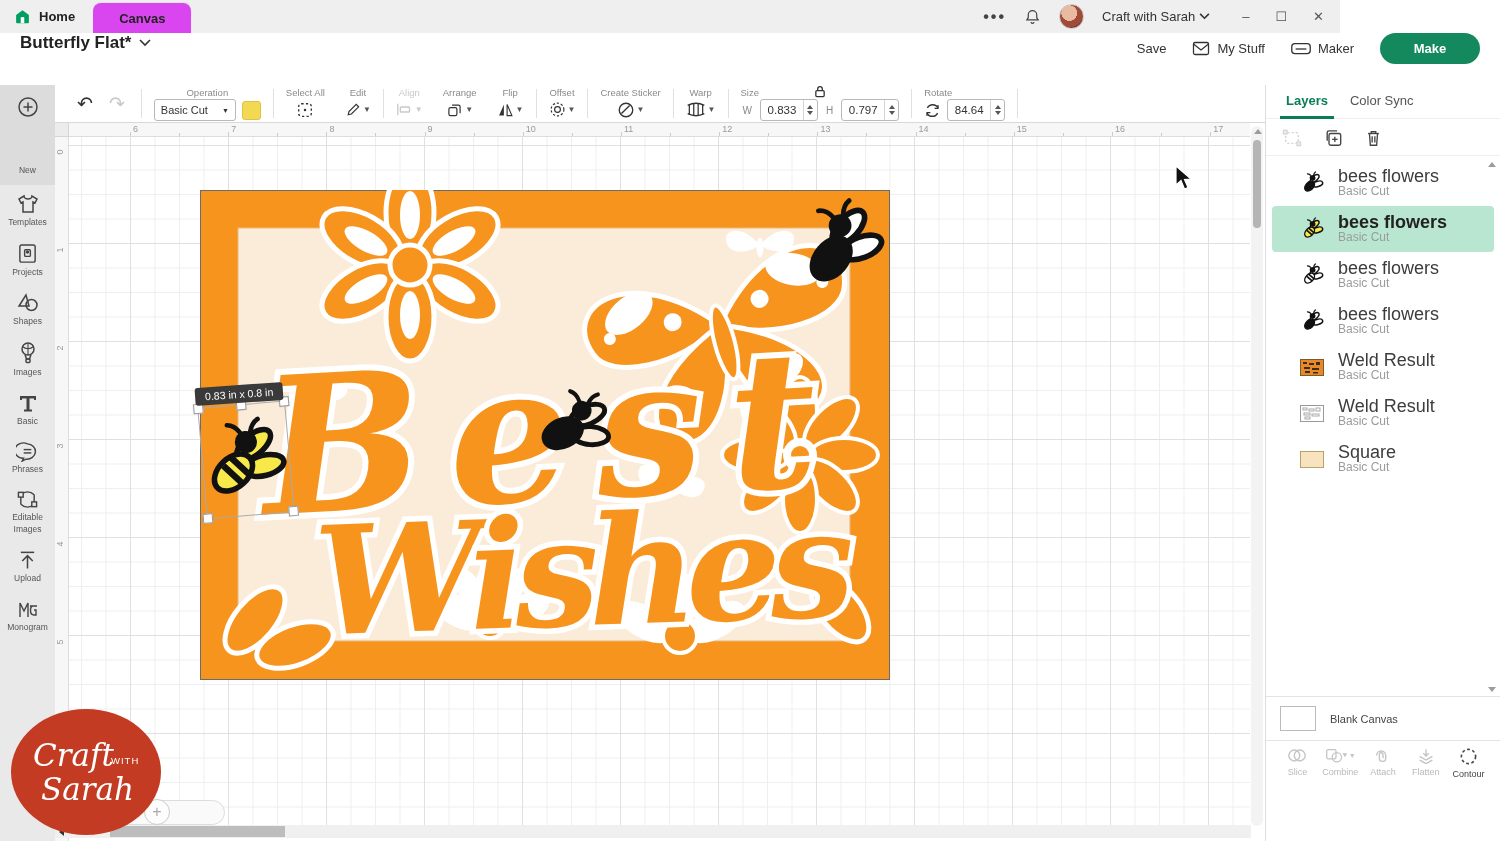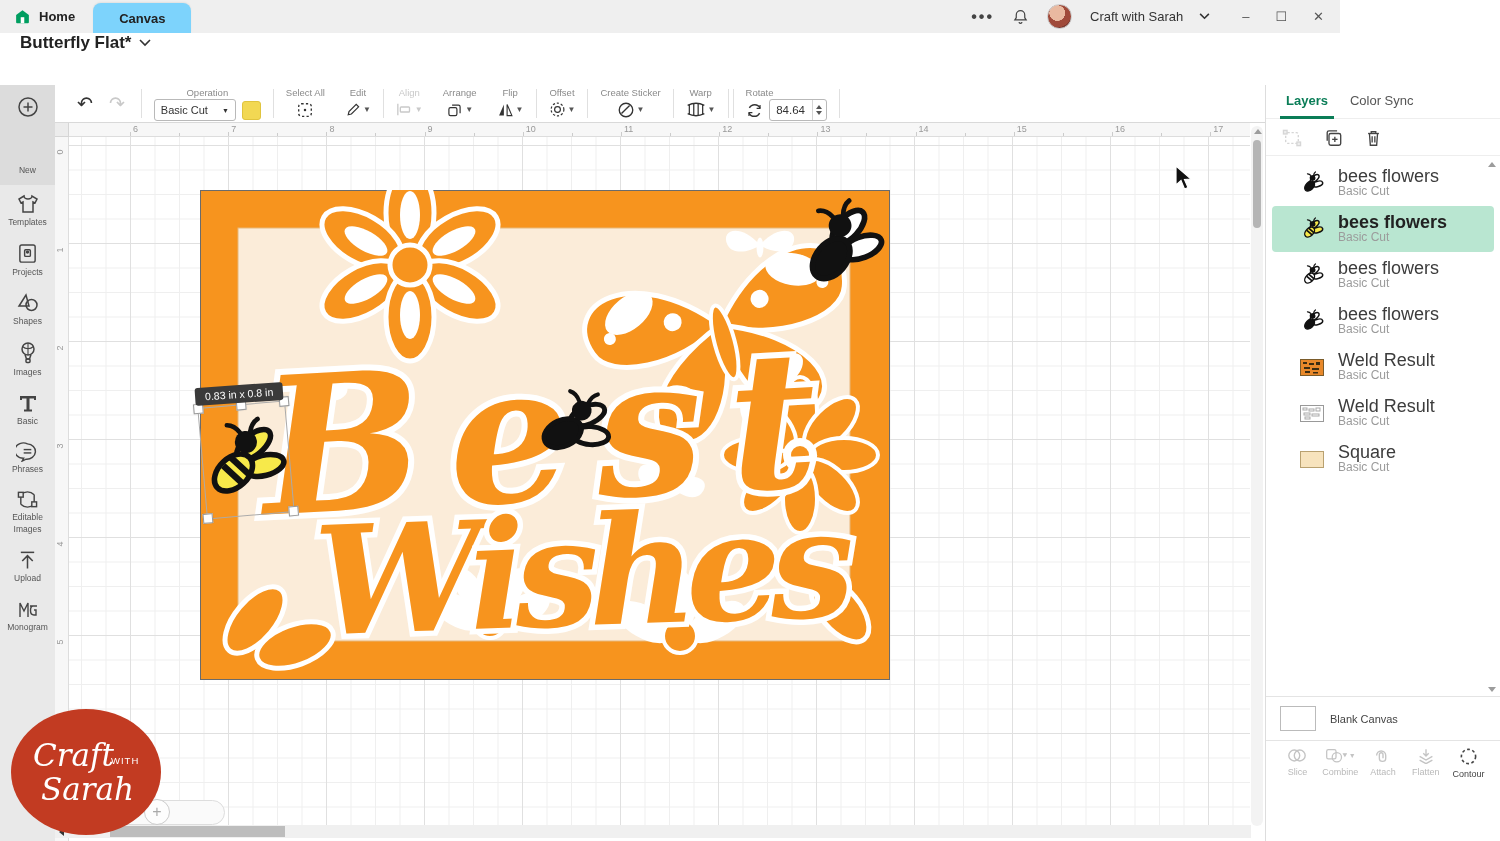--- a/index.html
+++ b/index.html
@@ -3,26 +3,26 @@
 <meta charset="utf-8">
 <style>
   * { margin:0; padding:0; box-sizing:border-box; }
   html,body { width:1500px; height:841px; overflow:hidden; font-family:"Liberation Sans",sans-serif; background:#fff; }
   .app { position:relative; width:1500px; height:841px; }
 
   
   .titlebar { position:absolute; left:0; top:0; width:1340px; height:33px; background:#efefef; display:flex; align-items:center; }
   .tab-home { display:flex; align-items:center; gap:8px; padding:0 18px 0 14px; height:33px; cursor:pointer; }
   .tab-home span { font-size:13px; font-weight:bold; color:#222; }
-  .tab-canvas { height:30px; margin-top:3px; background:#7dd3fc; border-radius:8px 8px 0 0; padding:0 26px; display:flex; align-items:center; box-shadow:0 -1px 2px rgba(0,0,0,.06); }
+  .tab-canvas { height:30px; margin-top:3px; background:#d946ef; border-radius:8px 8px 0 0; padding:0 26px; display:flex; align-items:center; box-shadow:0 -1px 2px rgba(0,0,0,.06); }
   .tab-canvas span { font-size:13px; font-weight:bold; color:#222; }
   .titlebar-right { margin-left:auto; display:flex; align-items:center; gap:18px; padding-right:10px; }
   .dots { color:#444; font-size:16px; letter-spacing:2px; font-weight:bold; }
   .avatar { width:25px; height:25px; border-radius:50%; background:radial-gradient(circle at 40% 35%, #e9b9a0 0 38%, #a04a3a 39% 70%, #7e3a30 71%); border:1px solid #ccc; }
-  .account { font-size:13px; color:#333; display:flex; align-items:center; gap:16px; }
+  .account { font-size:13px; color:#333; display:flex; align-items:center; gap:4px; }
   .winctl { display:flex; align-items:center; gap:26px; margin-left:14px; padding-right:6px; color:#555; font-size:13px; }
   .winctl span { cursor:pointer; }
 
   
   .projectbar { position:absolute; left:0; top:33px; width:1500px; height:52px; background:#fff; display:flex; align-items:flex-start; padding:0 20px; }
   .proj-title { font-size:17px; font-weight:bold; color:#222; display:flex; align-items:center; gap:8px; }
   .projectbar .right { margin-left:auto; display:flex; align-items:center; gap:26px; }
   .pb-item { font-size:13px; color:#333; display:flex; align-items:center; gap:7px; cursor:pointer; }
   .make-btn { width:100px; height:31px; border:none; border-radius:16px; background:#15895e; color:#fff; font-size:13px; font-weight:bold; cursor:pointer; font-family:"Liberation Sans",sans-serif; }
 
@@ -158,20 +158,38 @@
     </div>
   </div>
 
   <div class="projectbar">
     <div class="proj-title">
       <span>Butterfly Flat*</span>
       <svg width="12" height="8" viewBox="0 0 12 8">
           <path d="M1 1 L6 6 L11 1" fill="none" stroke="#333" stroke-width="1.6"></path>
         </svg>
     </div>
+    <div class="right">
+      <span class="pb-item">Save</span>
+      <span class="pb-item">
+        <svg width="18" height="15" viewBox="0 0 24 20" fill="none" stroke="#333" stroke-width="1.7">
+            <rect x="2" y="2" width="20" height="16" rx="2"></rect>
+            <path d="M2 4 L12 12 L22 4"></path>
+          </svg>
+        <span>My Stuff</span>
+      </span>
+      <span class="pb-item">
+        <svg width="20" height="14" viewBox="0 0 26 16" fill="none" stroke="#333" stroke-width="1.7">
+            <rect x="1" y="1" width="24" height="13" rx="4"></rect>
+            <line x1="6" y1="8" x2="20" y2="8"></line>
+          </svg>
+        <span>Maker</span>
+      </span>
+      <button class="make-btn">Make</button>
+    </div>
   </div>
 
   <div class="toolbar">
     <div class="undo-redo">
       <span class="undo">↶</span>
       <span class="redo">↷</span>
     </div>
     <div class="tdiv"></div>
     <div class="tgroup">
       <div class="glabel">Operation</div>
@@ -280,20 +298,47 @@
               <line x1="4" y1="3" x2="4" y2="15"></line>
               <line x1="9.3" y1="1.8" x2="9.3" y2="16.2"></line>
               <line x1="14.6" y1="1.8" x2="14.6" y2="16.2"></line>
               <line x1="20" y1="3" x2="20" y2="15"></line>
             </svg>
         <span class="caret">▼</span>
           </span>
       </div>
     </div>
     <div class="tdiv"></div>
+    <div class="tgroup">
+      <div class="glabel" style="align-self:flex-start">Size</div>
+      <div class="gctrls lockwrap">
+        <span class="axis">W</span>
+        <div class="num-input">
+          <span class="val">0.833</span>
+          <div class="stepper">
+              <i class="up"></i>
+              <i class="dn"></i>
+            </div>
+        </div>
+        <span class="lock">
+          <svg width="13" height="13" viewBox="0 0 14 14" fill="none" stroke="#333" stroke-width="1.4">
+              <rect x="2.5" y="6" width="9" height="6.5" rx="1.2"></rect>
+              <path d="M4.5 6 V4.2 a2.5 2.5 0 0 1 5 0 V6"></path>
+            </svg>
+        </span>
+        <span class="axis">H</span>
+        <div class="num-input">
+          <span class="val">0.797</span>
+          <div class="stepper">
+              <i class="up"></i>
+              <i class="dn"></i>
+            </div>
+        </div>
+      </div>
+    </div>
     <div class="tdiv"></div>
     <div class="tgroup">
       <div class="glabel" style="align-self:flex-start">Rotate</div>
       <div class="gctrls">
         <svg width="17" height="17" viewBox="0 0 20 20" fill="none" stroke="#333" stroke-width="1.7">
             <path d="M4 7 a7 7 0 0 1 12.5 0"></path>
             <path d="M16 13 a7 7 0 0 1 -12.5 0"></path>
             <path d="M16.5 3.5 v4 h-4" stroke-width="1.4"></path>
             <path d="M3.5 16.5 v-4 h4" stroke-width="1.4"></path>
           </svg>

